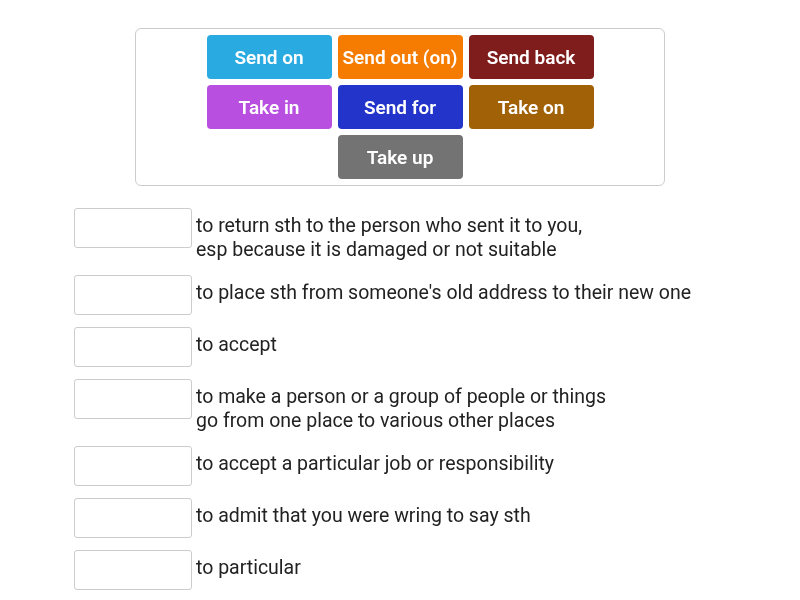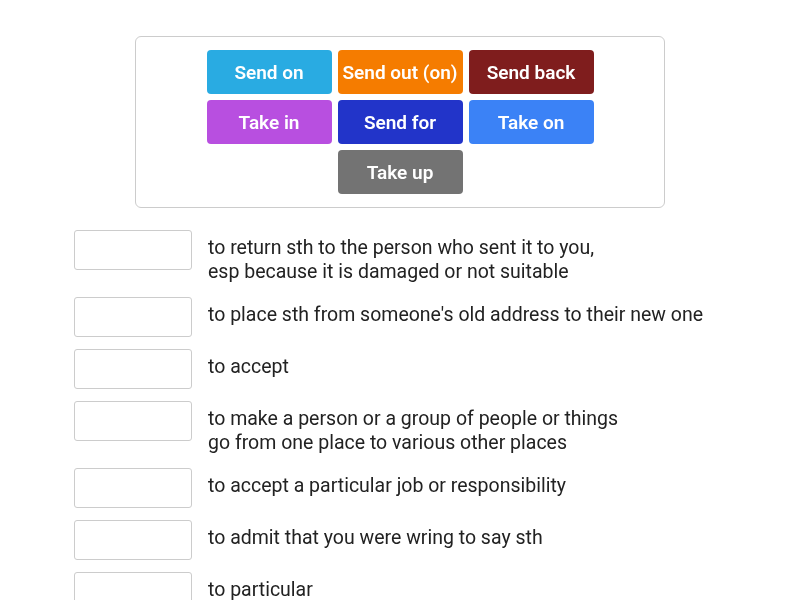--- a/index.html
+++ b/index.html
@@ -12,24 +12,24 @@
       background: #ffffff;
       width: 800px;
       height: 600px;
       overflow: hidden;
     }
     .container {
       padding-top: 28px;
     }
     .tiles-box {
       width: 530px;
-      margin: 8px auto;
+      margin: 0 auto;
       border: 1px solid #cccccc;
       border-radius: 6px;
-      padding: 13px;
+      padding: 6px;
       display: flex;
       flex-wrap: wrap;
       gap: 6px;
       justify-content: center;
     }
     .tile {
       width: 125px;
       height: 44px;
       border-radius: 4px;
       display: flex;
@@ -44,21 +44,21 @@
     .definitions {
       margin-top: 22px;
       padding-left: 74px;
       display: flex;
       flex-direction: column;
       gap: 12px;
     }
     .def-row {
       display: flex;
       align-items: flex-start;
-      gap: 16px;
+      gap: 4px;
     }
     .drop-zone {
       width: 118px;
       height: 40px;
       border: 1px solid #cccccc;
       border-radius: 3px;
       background: #ffffff;
       flex-shrink: 0;
     }
     .def-text {
@@ -73,21 +73,21 @@
 <body>
 
 <div class="container">
 
   <div class="tiles-box">
     <div class="tile" style="background:#29abe2">Send on</div>
     <div class="tile" style="background:#f57c00">Send out (on)</div>
     <div class="tile" style="background:#7f1d1d">Send back</div>
     <div class="tile" style="background:#b84fe0">Take in</div>
     <div class="tile" style="background:#2234c9">Send for</div>
-    <div class="tile" style="background:#3b82f6">Take on</div>
+    <div class="tile" style="background:#a16207">Take on</div>
     <div class="tile" style="background:#737373">Take up</div>
   </div>
 
   <div class="definitions">
     <div class="def-row">
       <div class="drop-zone"></div>
       <div class="def-text">to return sth to the person who sent it to you,
 esp because it is damaged or not suitable</div>
     </div>
     <div class="def-row">

